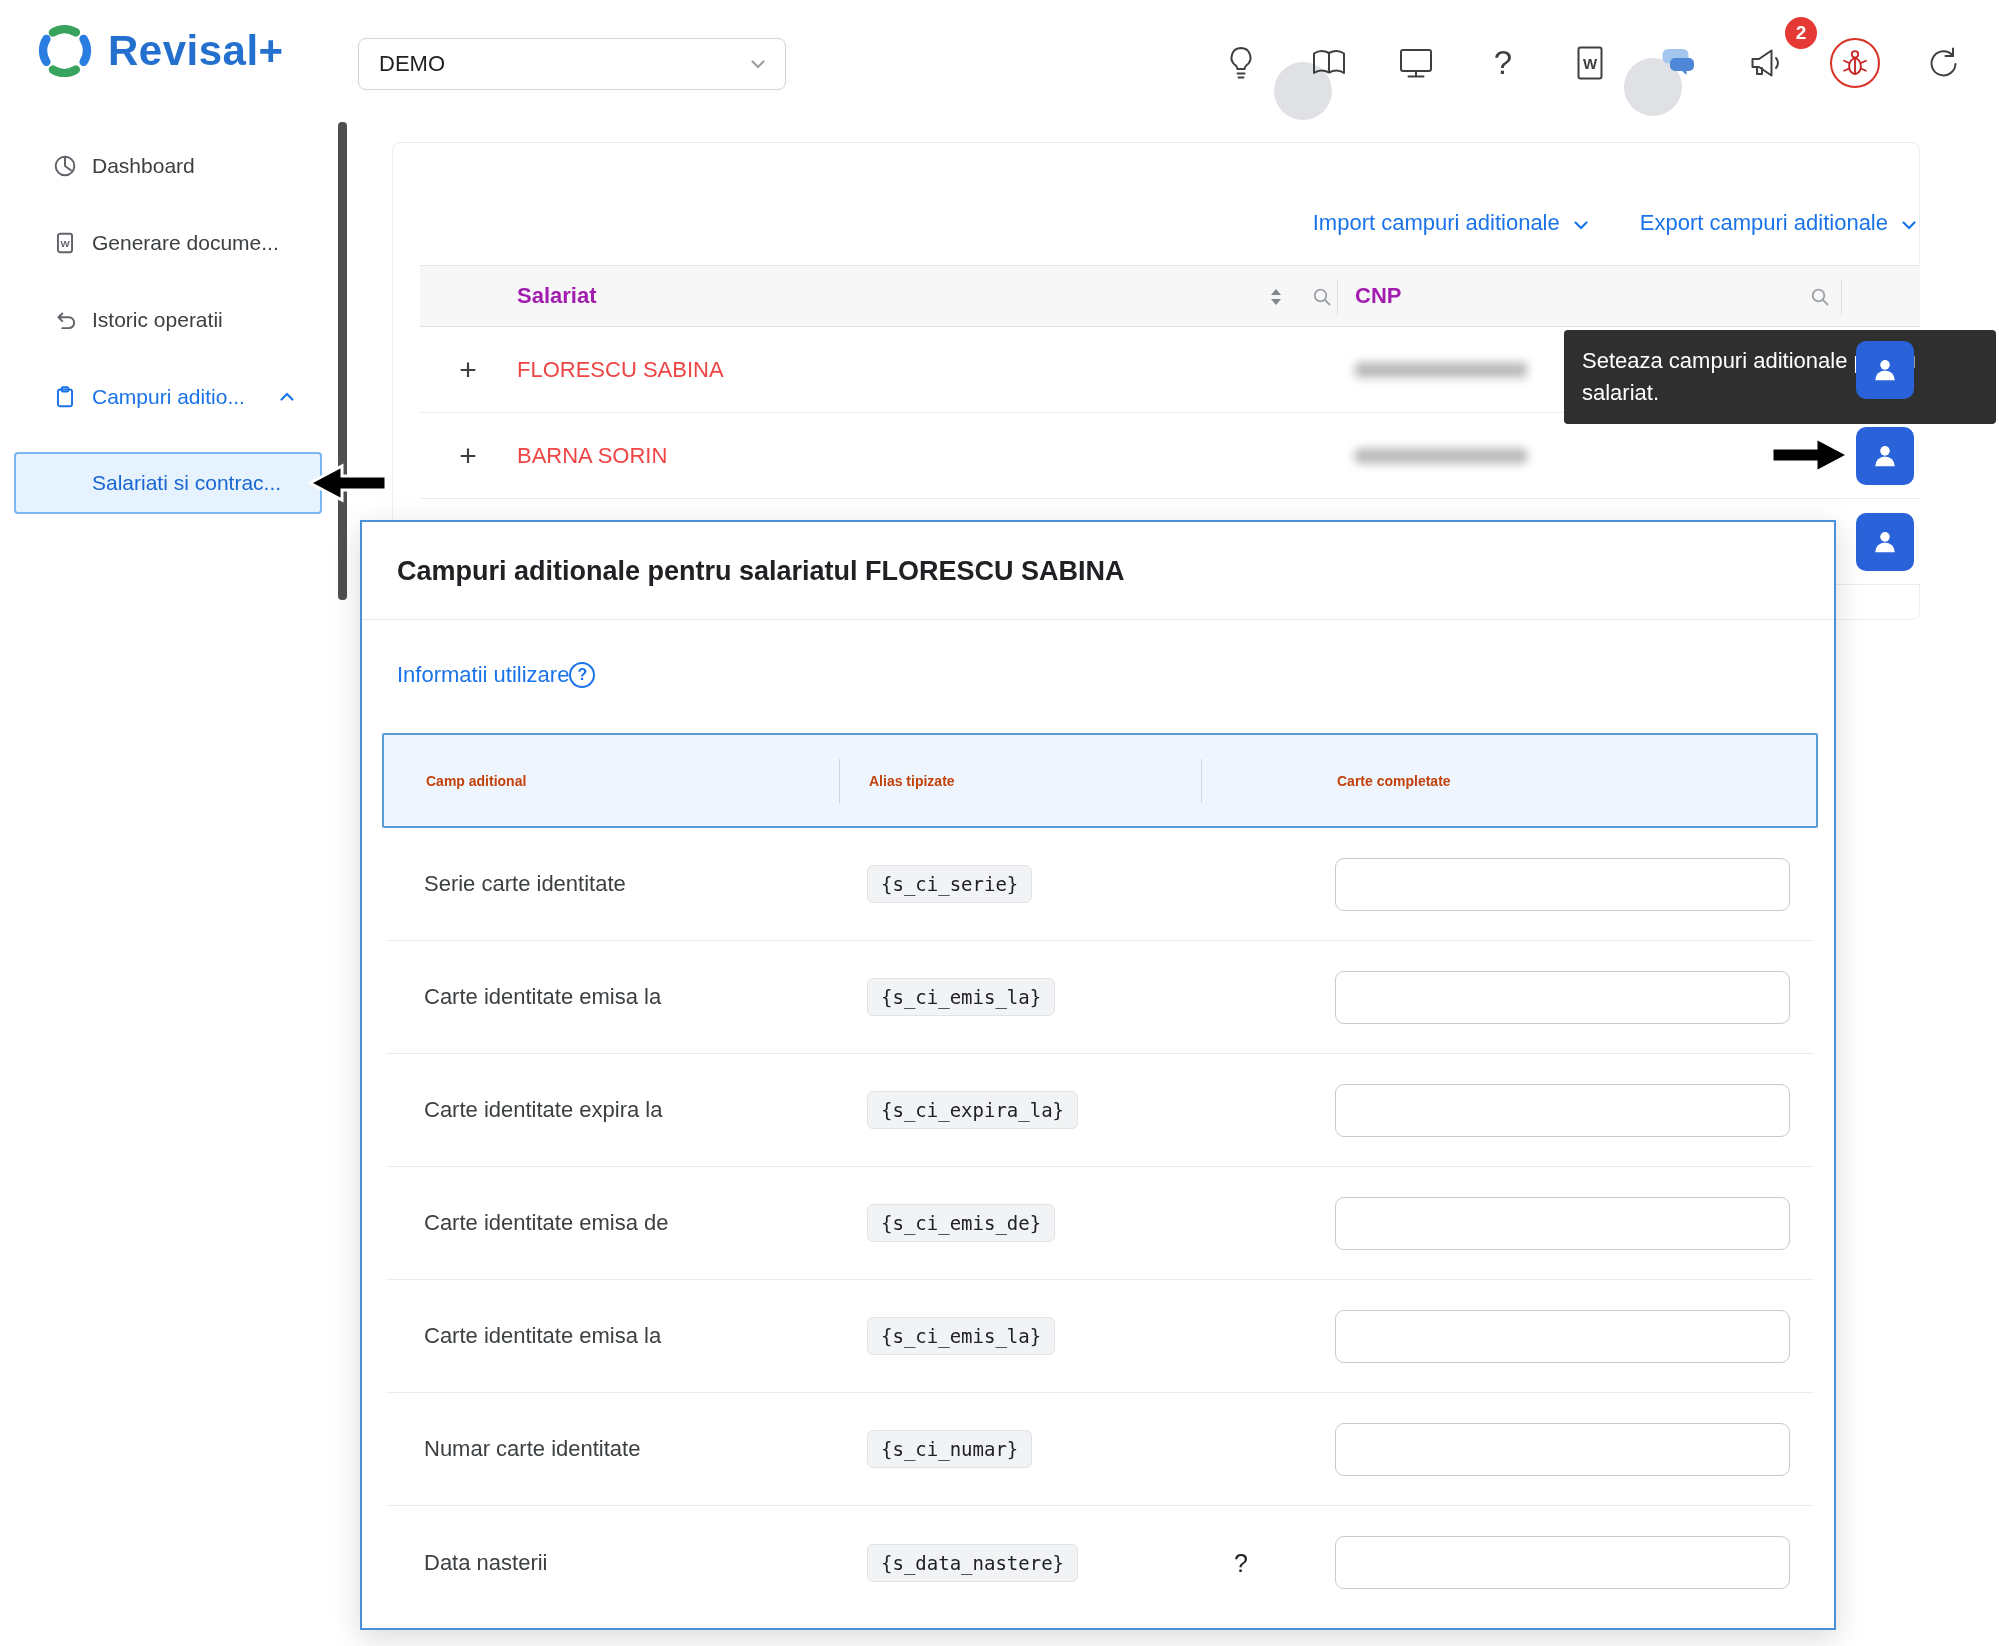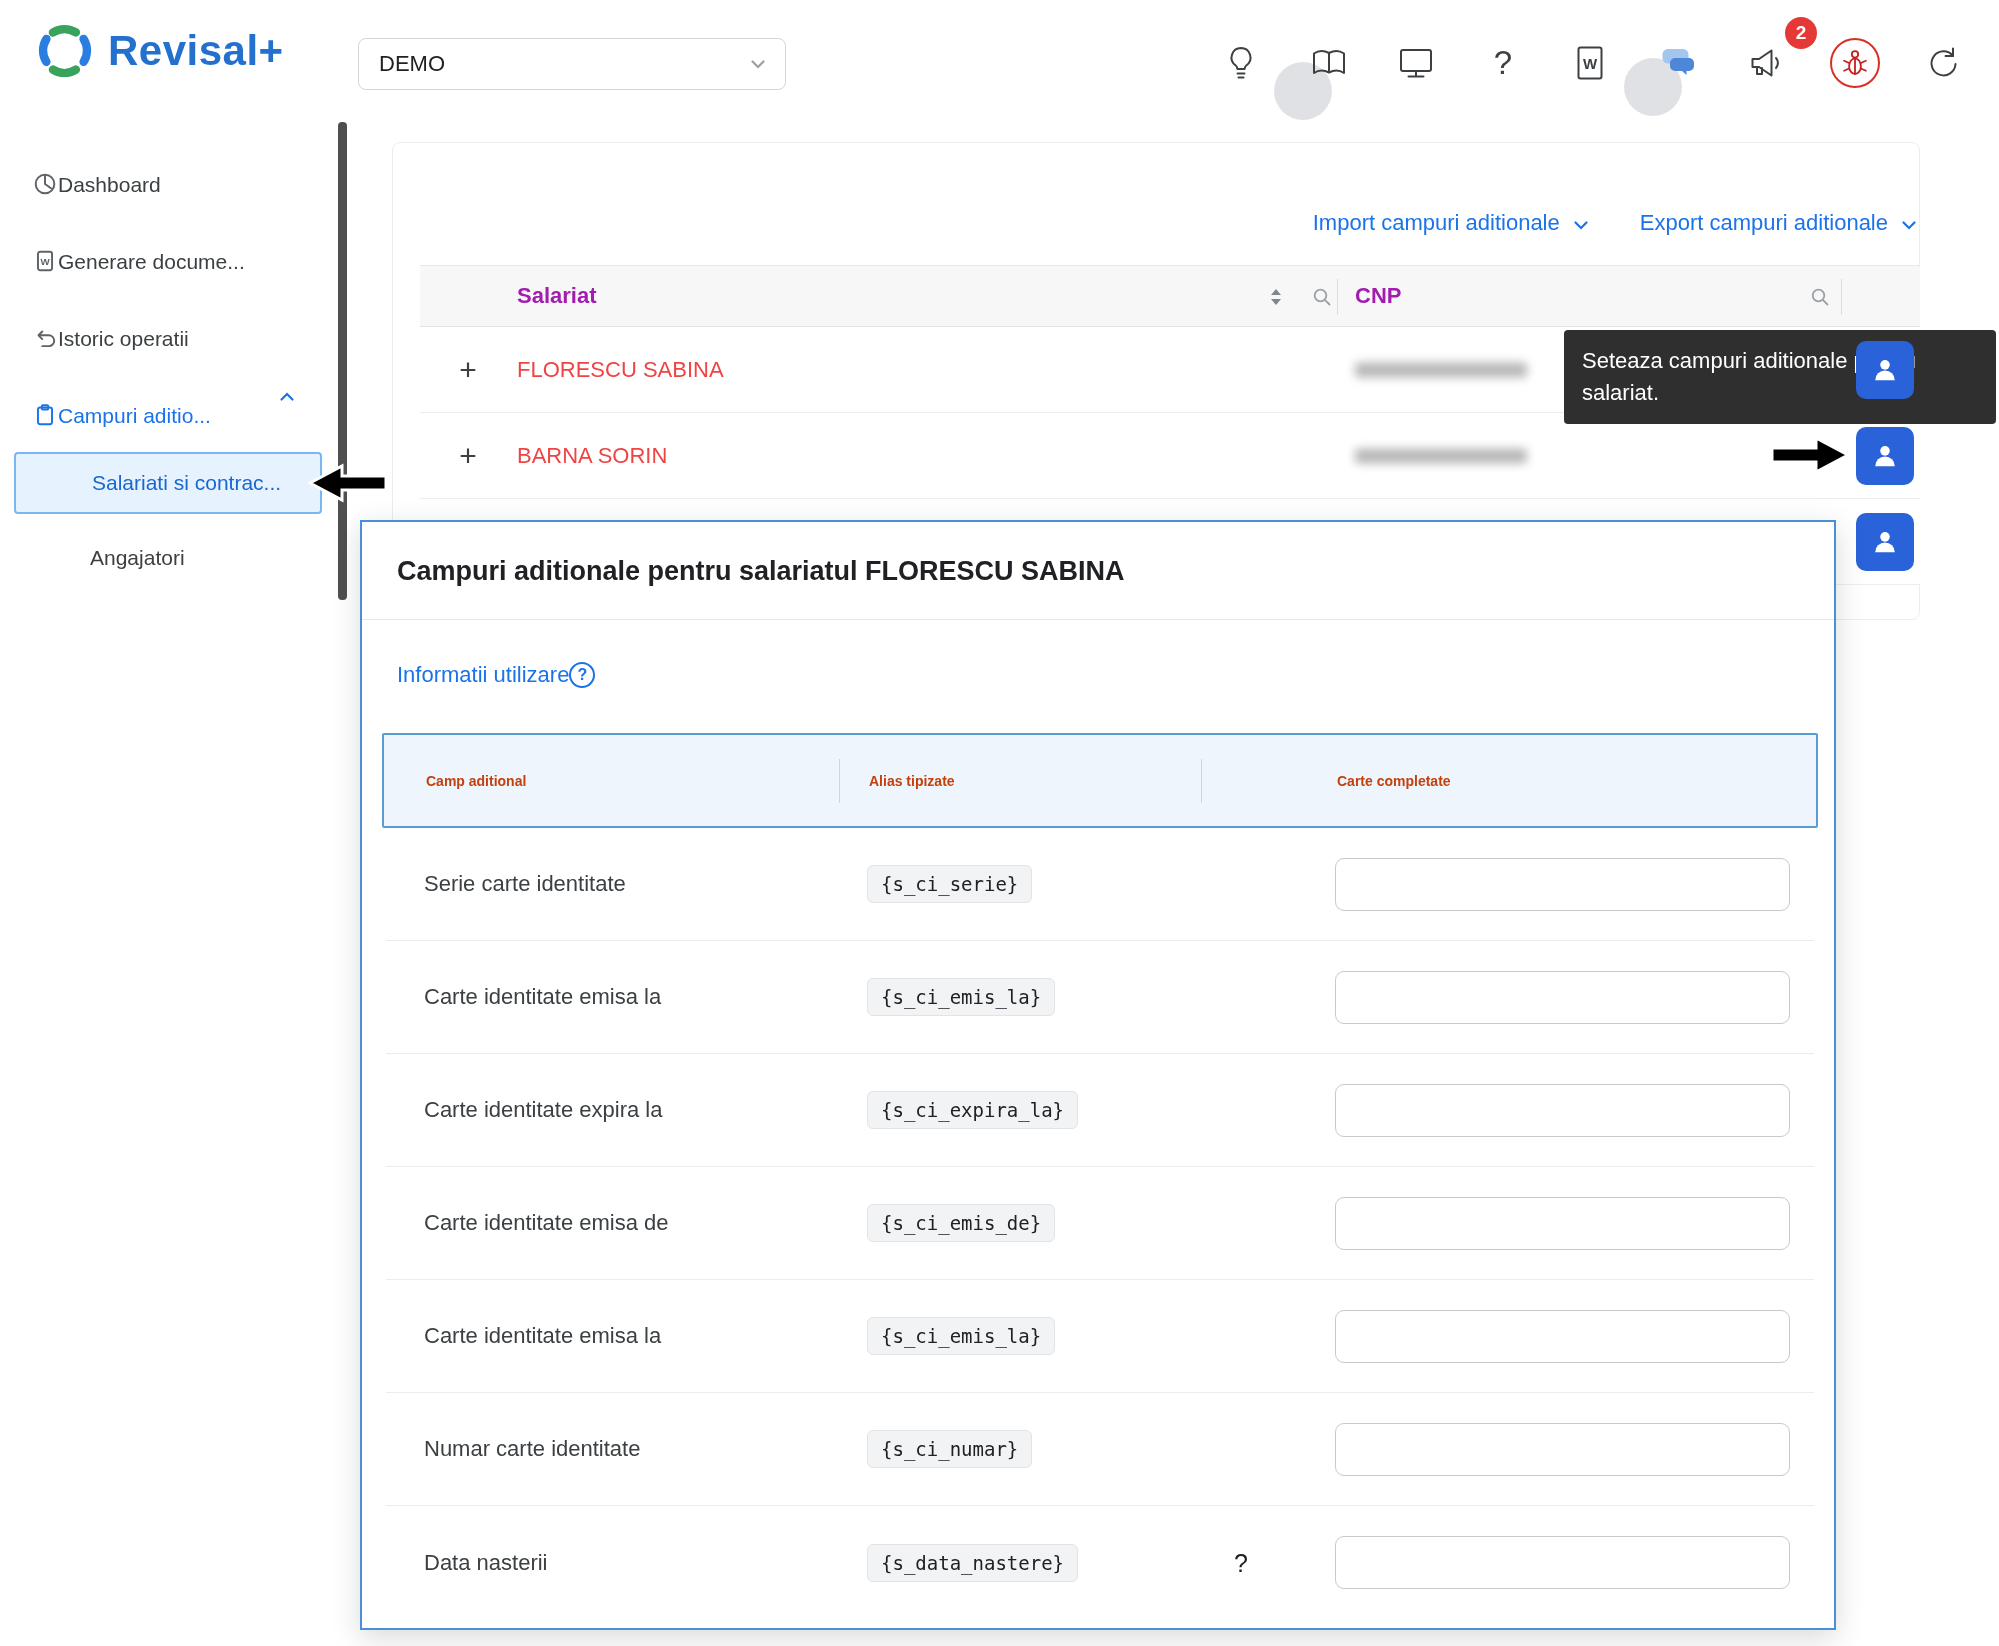--- a/index.html
+++ b/index.html
@@ -26,22 +26,22 @@
   .q-glyph{font-size:33px;font-weight:500;color:#3c4043}
   .badge{position:absolute;left:1782px;top:14px;width:38px;height:38px;background:var(--badge-red);
        border-radius:50%;color:#fff;font-size:19px;font-weight:700;display:flex;align-items:center;
        justify-content:center;z-index:3;border:3px solid #fff}
   .hl{position:absolute;border-radius:50%;background:#d8dadd;opacity:.8;z-index:1}
   .hl1{left:1274px;top:62px;width:58px;height:58px}
   .hl2{left:1624px;top:58px;width:58px;height:58px}
 
   
   .sidebar{position:absolute;left:0;top:118px;width:336px;height:520px;background:#fff;z-index:2}
-  .side-item{position:absolute;left:0;width:336px;height:62px;display:flex;align-items:flex-end;
-       padding-left:32px;font-size:21px;color:#3c4043;cursor:pointer}
+  .side-item{position:absolute;left:0;width:336px;height:62px;display:flex;align-items:center;gap:14px;
+       padding-left:52px;font-size:21px;color:#3c4043;cursor:pointer}
   .side-item.blue{color:var(--accent)}
   .si{stroke:#5f6368;stroke-width:1.8;fill:none;stroke-linecap:round;stroke-linejoin:round}
   .si.blue{stroke:var(--accent)}
   .caret{position:absolute;left:276px;top:20px}
   .side-sub{position:absolute;left:14px;width:308px;height:62px;display:flex;align-items:center;
        padding-left:76px;font-size:21px;color:#3c4043;cursor:pointer;border-radius:4px}
   .side-sub.selected{background:var(--selected-bg);border:2px solid var(--selected-border);color:#1967d2}
   .scrollthumb{position:absolute;left:338px;top:122px;width:9px;height:478px;background:#4f4f4f;
        border-radius:4px;z-index:3;cursor:pointer}
 
@@ -221,23 +221,20 @@
           <rect x="9" y="3" width="6" height="4" rx="1"></rect>
       </svg>
       <span>Campuri aditio...</span>
       <svg class="caret" width="22" height="22" viewBox="0 0 22 22">
         <polyline points="5.5,13.5 11,8 16.5,13.5" fill="none" stroke="#1a73e8" stroke-width="2.2" stroke-linecap="round"></polyline>
       </svg>
     </div>
     <div class="side-sub selected" style="top:334px">
       <span>Salariati si contrac...</span>
     </div>
-    <div class="side-sub" style="top:409px">
-      <span>Angajatori</span>
-    </div>
   </nav>
   <div class="scrollthumb"></div>
 
   <div class="panel"></div>
 
   <div class="links-row">
     <div class="link">
       <span>Import campuri aditionale</span>
       <svg width="22" height="22" viewBox="0 0 22 22">
         <polyline points="5.5,8.5 11,14 16.5,8.5" fill="none" stroke="#1a73e8" stroke-width="2.2" stroke-linecap="round"></polyline>

